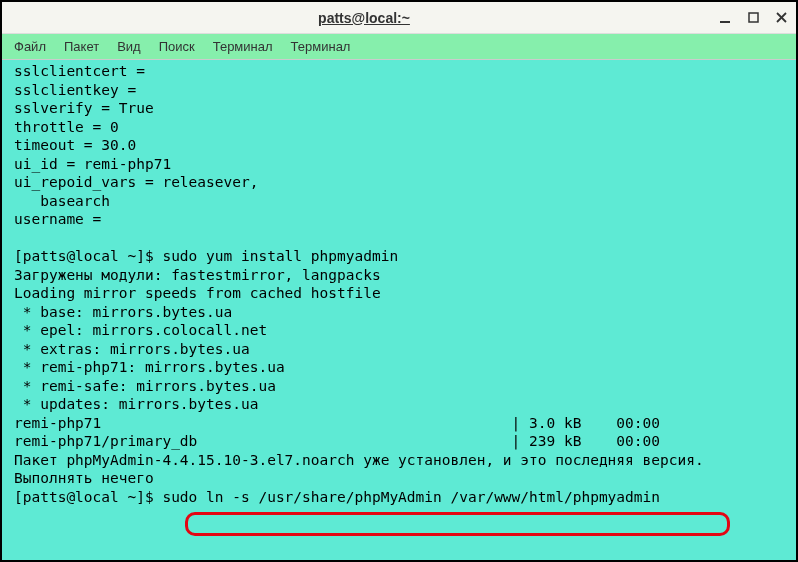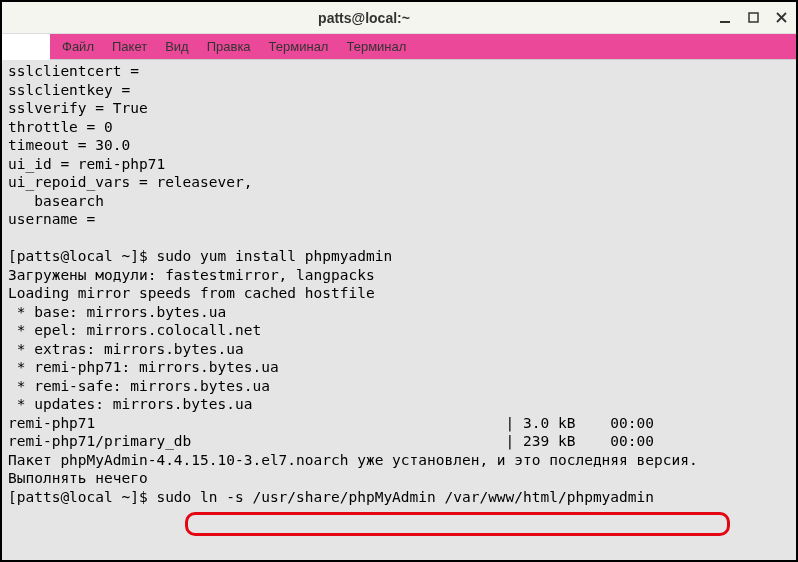--- a/index.html
+++ b/index.html
@@ -21,61 +21,61 @@
     align-items: center;
     padding: 0 8px;
     position: relative;
   }
   .title {
     flex: 1;
     text-align: center;
     font-weight: bold;
     font-size: 14px;
     color: #333;
+    text-decoration: underline;
   }
   .win-controls {
     display: flex;
     gap: 14px;
     align-items: center;
   }
   .win-btn {
     width: 14px;
     height: 14px;
     display: flex;
     align-items: center;
     justify-content: center;
     font-size: 13px;
     line-height: 1;
     color: #333;
     cursor: pointer;
     font-weight: bold;
   }
   .menubar {
     height: 26px;
-    background: #ec4899;
+    background: #86efac;
     border-bottom: 1px solid #ccc;
     display: flex;
     align-items: center;
     padding: 0 4px;
     gap: 2px;
-    margin-left: 48px;
   }
   .menu-item {
     font-size: 13px;
     color: #333;
     padding: 3px 8px;
     cursor: pointer;
   }
   .terminal {
     font-family: "DejaVu Sans Mono", "Liberation Mono", "Courier New", monospace;
     font-size: 14.5px;
     line-height: 18.5px;
     color: #000;
-    background: #e5e5e5;
-    padding: 2px 4px 4px 6px;
+    background: #5eead4;
+    padding: 2px 4px 4px 12px;
     white-space: pre;
     height: calc(100% - 58px);
     overflow: hidden;
   }
   .highlight-frame {
     position: absolute;
     border: 3px solid #e30613;
     border-radius: 10px;
     pointer-events: none;
   }
@@ -102,21 +102,21 @@
           <line x1="10" y1="1" x2="1" y2="10" stroke="#333" stroke-width="1.8"></line>
         </svg>
     </div>
   </div>
 </div>
 
 <div class="menubar">
   <div class="menu-item">Файл</div>
   <div class="menu-item">Пакет</div>
   <div class="menu-item">Вид</div>
-  <div class="menu-item">Правка</div>
+  <div class="menu-item">Поиск</div>
   <div class="menu-item">Терминал</div>
   <div class="menu-item">Терминал</div>
 </div>
 
 <div class="terminal" id="term">sslclientcert =
 sslclientkey =
 sslverify = True
 throttle = 0
 timeout = 30.0
 ui_id = remi-php71

